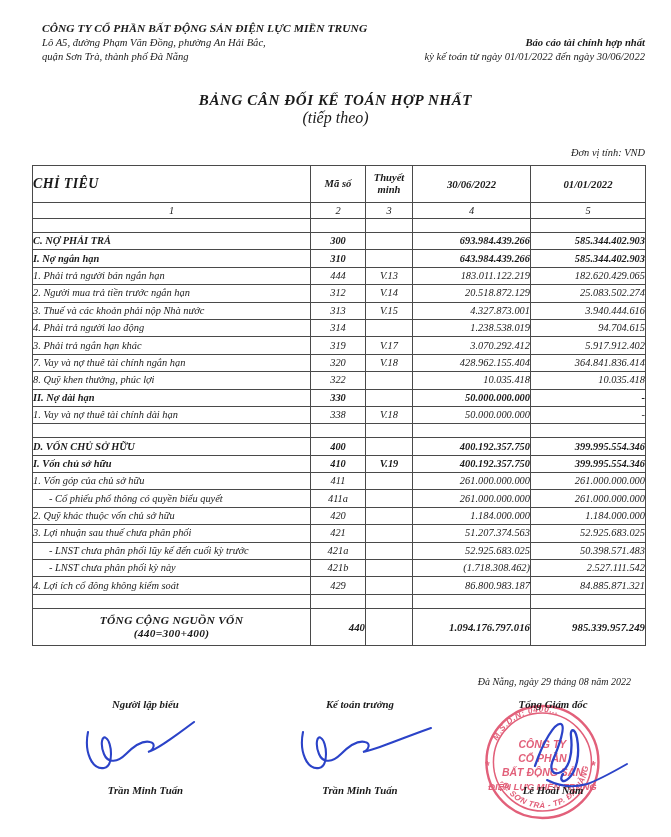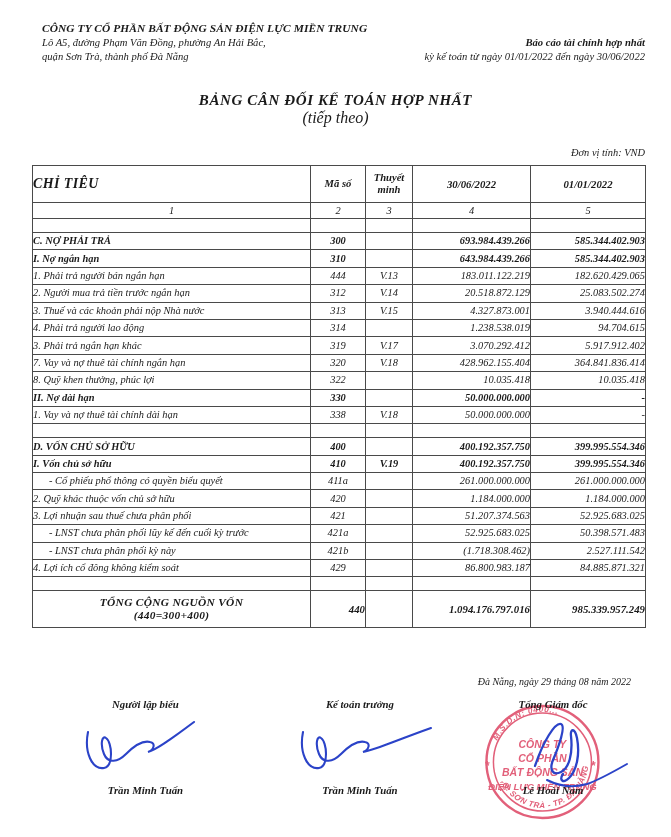--- a/index.html
+++ b/index.html
@@ -394,20 +394,27 @@
             <td class="cell-val">399.995.554.346</td>
           </tr>
           <tr class="bold">
             <td class="cell-name">I. Vốn chủ sở hữu</td>
             <td class="cell-code">410</td>
             <td class="cell-note">V.19</td>
             <td class="cell-val">400.192.357.750</td>
             <td class="cell-val">399.995.554.346</td>
           </tr>
           <tr>
+            <td class="cell-name">1. Vốn góp của chủ sở hữu</td>
+            <td class="cell-code">411</td>
+            <td class="cell-note">&nbsp;</td>
+            <td class="cell-val">261.000.000.000</td>
+            <td class="cell-val">261.000.000.000</td>
+          </tr>
+          <tr>
             <td class="cell-name indent1">- Cổ phiếu phổ thông có quyền biểu quyết</td>
             <td class="cell-code">411a</td>
             <td class="cell-note">&nbsp;</td>
             <td class="cell-val">261.000.000.000</td>
             <td class="cell-val">261.000.000.000</td>
           </tr>
           <tr>
             <td class="cell-name">2. Quỹ khác thuộc vốn chủ sở hữu</td>
             <td class="cell-code">420</td>
             <td class="cell-note">&nbsp;</td>

